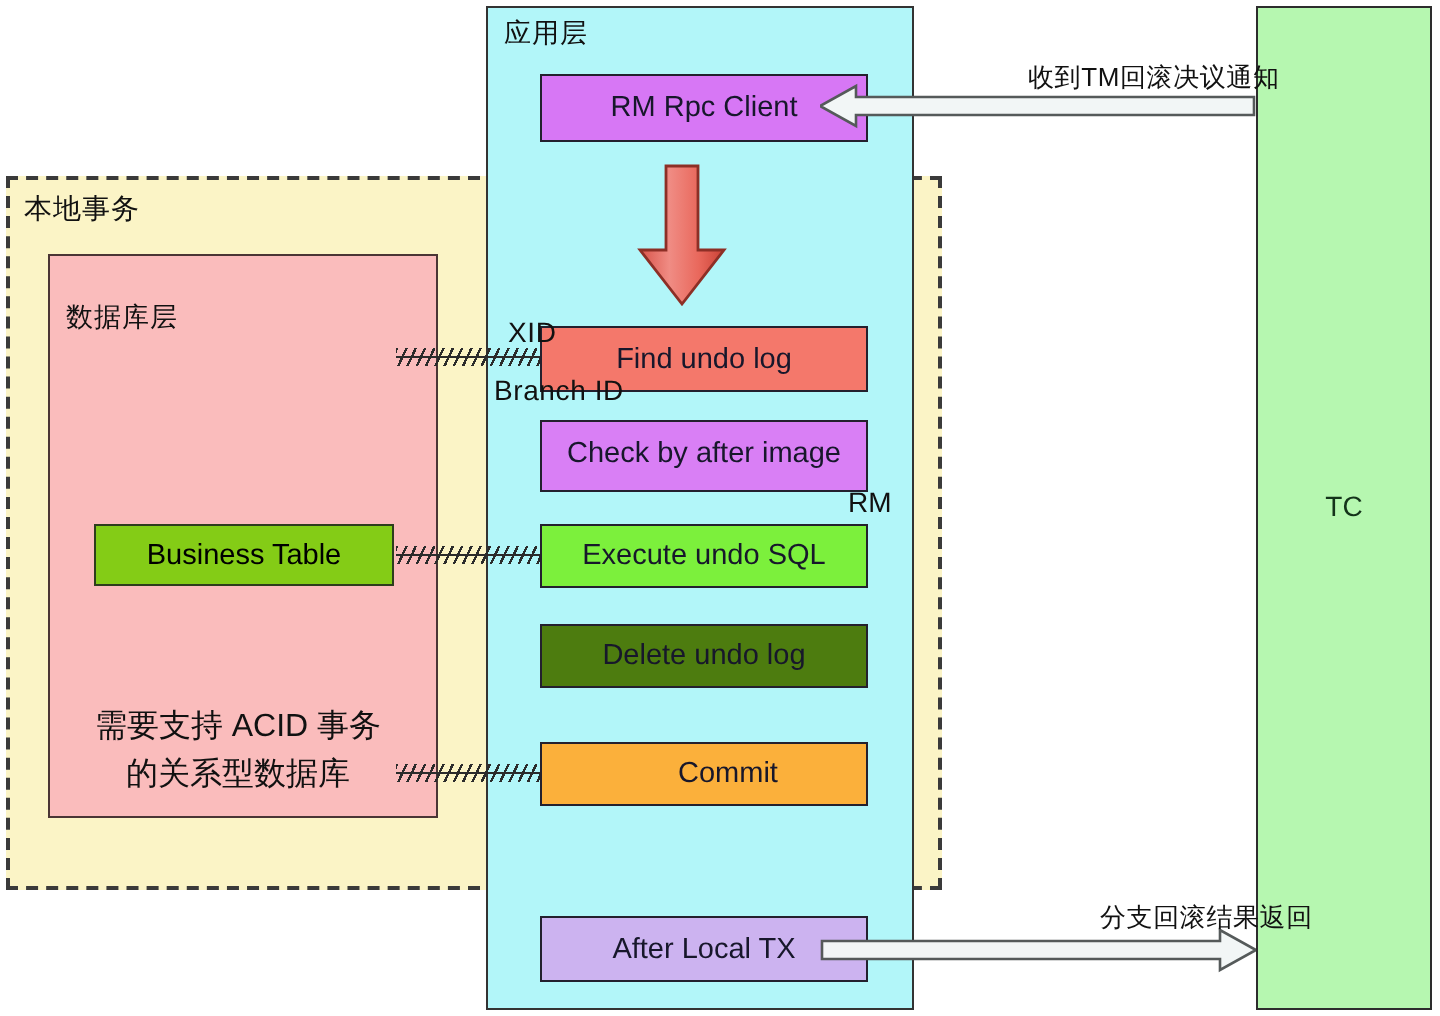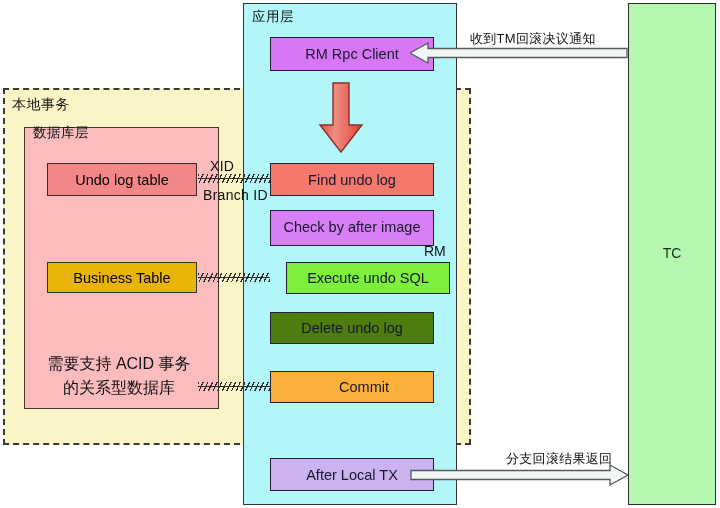--- a/index.html
+++ b/index.html
@@ -45,21 +45,21 @@
 
   
   #db-layer {
     left: 24px; top: 127px; width: 195px; height: 282px;
     background: #fabcbc;
     border: 1.5px solid #4a3535;
     display: block;
   }
   #db-layer-label {
     position: absolute;
-    left: 33px; top: 124px;
+    left: 33px; top: 150px;
     font-size: 13.5px;
     color: #111;
     letter-spacing: .5px;
   }
 
   .inner-table {
     position: absolute;
     box-sizing: border-box;
     display: flex;
     align-items: center;
@@ -115,21 +115,21 @@
     text-align: center;
     border: 1.5px solid #23202e;
     font-size: 14.5px;
     color: #17172b;
     left: 270px;
     width: 164px;
   }
   #rm-rpc-client { top: 37px;  height: 34px; background: #d777f5; }
   #find-undo-log { top: 163px; height: 33px; background: #f4786b; }
   #check-by-after-image { top: 210px; height: 36px; background: #d97ff5; line-height: 1.2; }
-  #execute-undo-sql { top: 262px; height: 32px; background: #7cf03c; margin-left: 16px; }
+  #execute-undo-sql { top: 262px; height: 32px; background: #7cf03c; }
   #delete-undo-log { top: 312px; height: 32px; background: #f07df0; }
   #commit { top: 371px; height: 32px; background: #fbb03b; padding-left: 24px; }
   #after-local-tx { top: 458px; height: 33px; background: #ccb3f0; }
 
   
   #flow-arrow {
     position: absolute;
     left: 318px; top: 81px;
     width: 46px; height: 74px;
   }
@@ -185,37 +185,37 @@
     position: absolute;
   }
   #arrow-tm-notify { left: 410px; top: 40px; width: 218px; height: 26px; }
   #arrow-branch-result { left: 410px; top: 462px; width: 218px; height: 26px; }
 
   .edge-label {
     position: absolute;
     font-size: 13px;
     color: #111;
     letter-spacing: .3px;
+    margin-left: 44px;
   }
   #tm-notify-label { left: 470px; top: 30px; }
   #branch-result-label { left: 506px; top: 450px; }
 </style>
 </head>
 <body>
 
 <div id="canvas">
 
   <div class="box" id="local-tx" style="background: rgb(251, 244, 198);"></div>
   <div id="local-tx-label">本地事务</div>
 
   <div class="box" id="db-layer" style="background: rgb(250, 188, 188);"></div>
   <div id="db-layer-label">数据库层</div>
 
-  <div class="inner-table" id="undo-log-table" style="background: rgb(243, 134, 134);">Undo log table</div>
-  <div class="inner-table" id="business-table" style="background: #eab308;">Business Table</div>
+  <div class="inner-table" id="business-table" style="background: #84cc16;">Business Table</div>
 
   <div id="db-note">
     <div>需要支持 ACID 事务</div>
     <div>的关系型数据库</div>
   </div>
 
   <div class="box" id="app-layer" style="background: rgb(178, 246, 249);"></div>
   <div id="app-layer-label">应用层</div>
   <div id="rm-label">RM</div>
 

